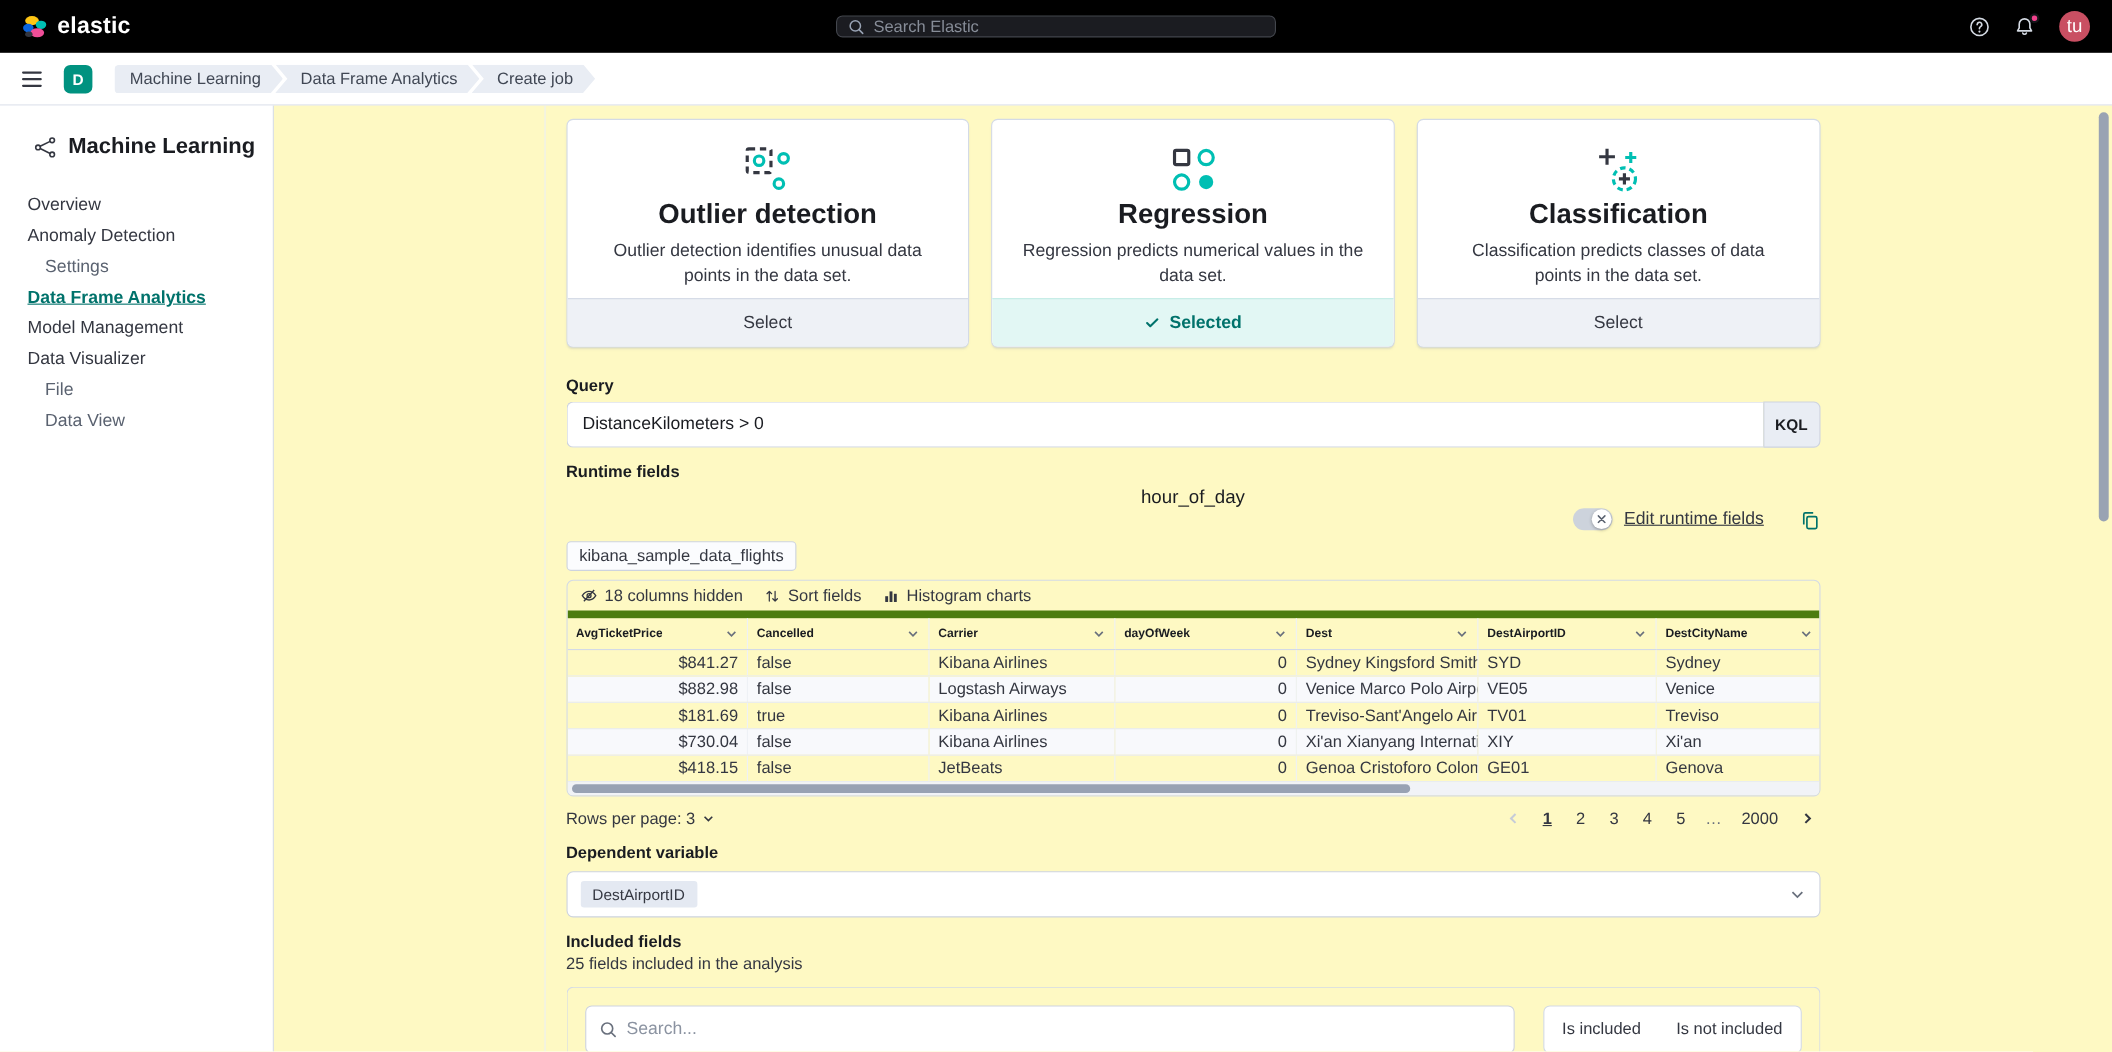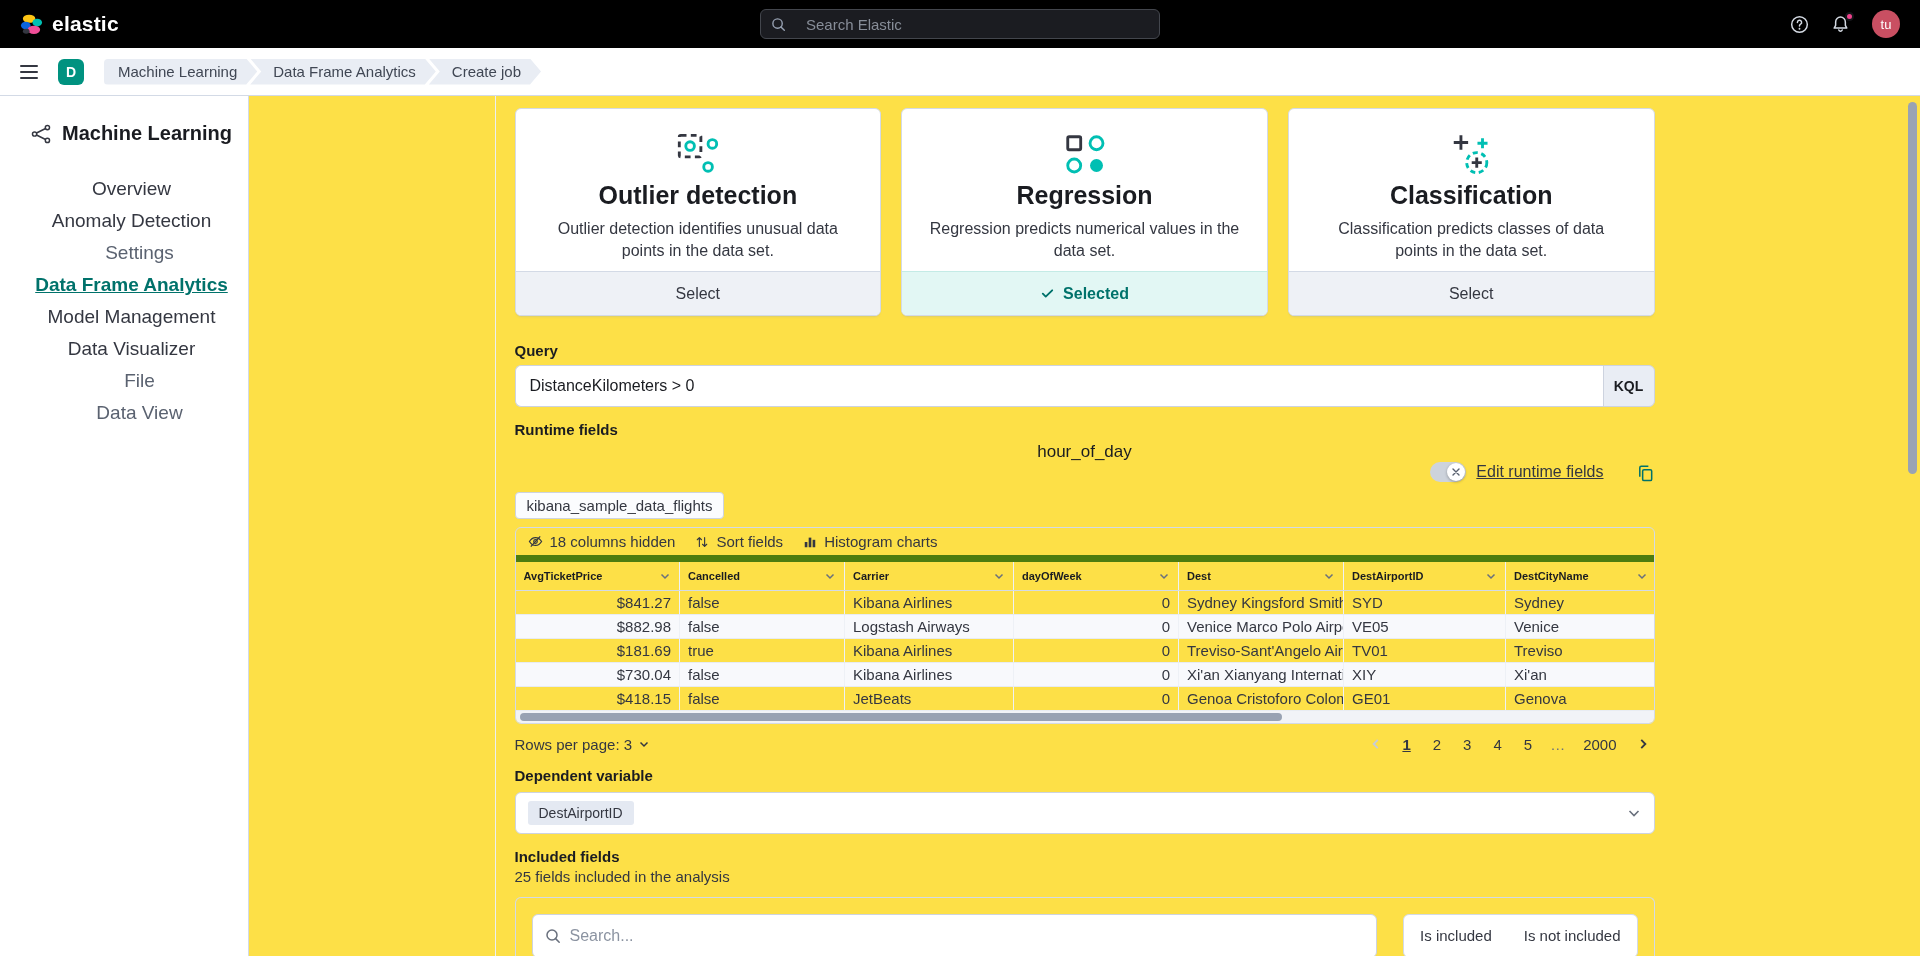--- a/index.html
+++ b/index.html
@@ -5,49 +5,49 @@
   * { box-sizing:border-box; margin:0; padding:0; }
   html,body { width:1920px; height:956px; }
   body { font-family:"Liberation Sans","DejaVu Sans",sans-serif; background:#fff; color:#343741; overflow:hidden; }
   button { font-family:inherit; background:none; border:none; cursor:pointer; color:inherit; padding:0; }
   input { font-family:inherit; }
 
   
   .top-bar { height:48px; background:#000000; display:flex; align-items:center; padding:0 20px; position:relative; }
   .logo { display:flex; align-items:center; gap:9px; cursor:pointer; }
   .logo-text { color:#fff; font-size:21px; font-weight:600; letter-spacing:.2px; }
-  .global-search { position:absolute; left:50%; top:50%; transform:translate(-50%,-50%); width:400px; height:30px; background:#1b1c21; border:1px solid #43464d; border-radius:6px; display:flex; align-items:center; padding:0 10px; gap:20px; }
+  .global-search { position:absolute; left:50%; top:50%; transform:translate(-50%,-50%); width:400px; height:20px; background:#1b1c21; border:1px solid #43464d; border-radius:6px; display:flex; align-items:center; padding:0 10px; gap:8px; }
   .global-search input { flex:1; background:transparent; border:none; outline:none; color:#d4dae3; font-size:15px; }
   .global-search input::placeholder { color:#878d98; }
   .top-actions { margin-left:auto; display:flex; align-items:center; gap:22px; }
   .icon-btn { position:relative; display:flex; align-items:center; }
   .notif-dot { position:absolute; top:-3px; right:-4px; width:9px; height:9px; border-radius:50%; background:#f0428c; border:2px solid #141519; }
-  .avatar { width:28px; height:28px; border-radius:50%; background:#c94f62; color:#fff; font-size:13px; display:flex; align-items:center; justify-content:center; }
+  .avatar { width:28px; height:28px; border-radius:50%; background:#c94f62; color:#fff; font-size:17px; display:flex; align-items:center; justify-content:center; }
 
   
   .nav-bar { height:48px; border-bottom:1px solid #d3dae6; display:flex; align-items:center; padding:0 14px; gap:14px; background:#fff; }
   .hamburger { display:flex; flex-direction:column; gap:4px; padding:6px; }
   .hamburger span { width:18px; height:2px; background:#343741; border-radius:1px; }
   .space-badge { width:26px; height:26px; border-radius:6px; background:#009280; color:#fff; font-weight:700; font-size:14px; display:flex; align-items:center; justify-content:center; cursor:pointer; }
   .breadcrumbs { display:flex; align-items:center; margin-left:6px; }
   .crumb { background:#e9edf4; color:#404754; font-size:15px; height:26px; line-height:26px; padding:0 20px 0 23px; white-space:nowrap;
            clip-path:polygon(0 0, calc(100% - 11px) 0, 100% 50%, calc(100% - 11px) 100%, 0 100%, 11px 50%); margin-left:-7px; }
   .crumb:first-child { clip-path:polygon(0 0, calc(100% - 11px) 0, 100% 50%, calc(100% - 11px) 100%, 0 100%); margin-left:0; padding-left:14px; border-radius:4px 0 0 4px; }
 
   
   .app-body { display:flex; height:860px; }
   .sidebar { width:249px; border-right:1px solid #d3dae6; padding-top:26px; flex-shrink:0; background:#fff; }
   .sidebar-header { display:flex; align-items:center; gap:10px; padding-left:30px; margin-bottom:28px; }
   .sidebar-title { font-size:20px; font-weight:700; color:#1a1c21; white-space:nowrap; }
   .nav-list { display:flex; flex-direction:column; }
-  .nav-item { font-size:19px; color:#343741; padding:5px 10px 5px 25px; text-decoration:none; white-space:nowrap; cursor:pointer; text-align:center; }
+  .nav-item { font-size:16px; color:#343741; padding:5px 10px 5px 25px; text-decoration:none; white-space:nowrap; cursor:pointer; text-align:left; }
   .nav-item.indent { padding-left:41px; color:#5a6270; }
   .nav-item.selected { color:#00726b; font-weight:700; text-decoration:underline; }
 
-  .main { flex:1; position:relative; overflow:hidden; background:#fde047; }
+  .main { flex:1; position:relative; overflow:hidden; background:#fef9c3; }
   .inner-divider { position:absolute; left:246px; top:0; bottom:0; width:1px; background:#eceff4; }
   .v-scrollbar { position:absolute; right:3px; top:6px; width:9px; height:372px; background:#99a3b3; border-radius:5px; }
   .content { width:1140px; margin:12px auto 0; position:relative; }
 
   
   .cards { display:flex; gap:20px; }
   .card { flex:1; height:208px; border:1px solid #d3dae6; border-radius:6px; box-shadow:0 2px 2px -1px rgba(152,162,179,.3); display:flex; flex-direction:column; text-align:center; overflow:hidden; background:#fff; cursor:pointer; }
   .card-body { padding:20px 26px 0; display:flex; flex-direction:column; align-items:center; flex:1; }
   .card-icon { height:50px; display:flex; align-items:center; margin-bottom:2px; }
   .card-title { font-size:25px; font-weight:700; color:#1a1c21; margin-bottom:8px; }

